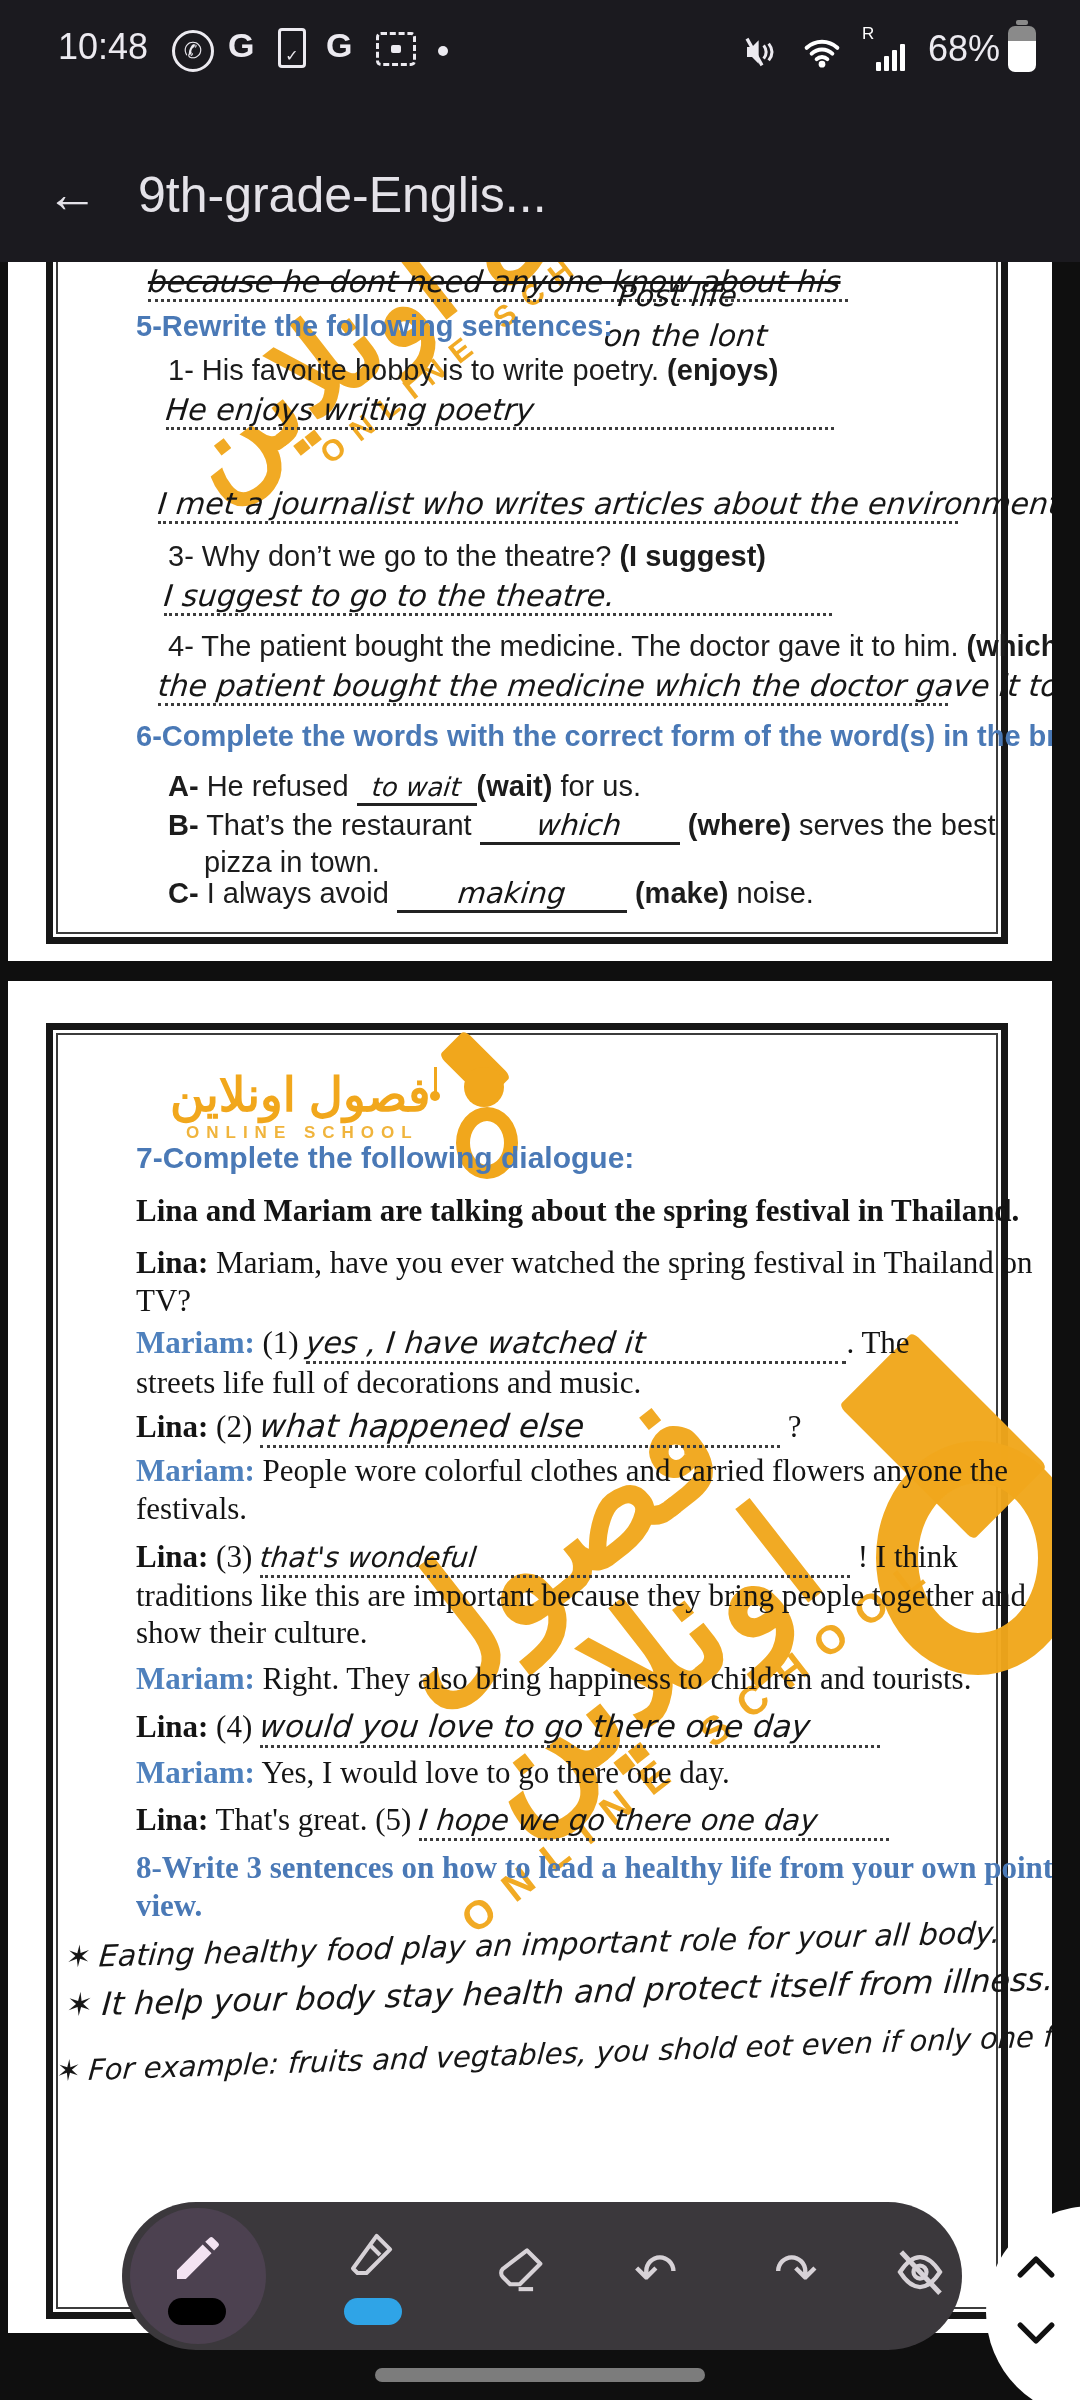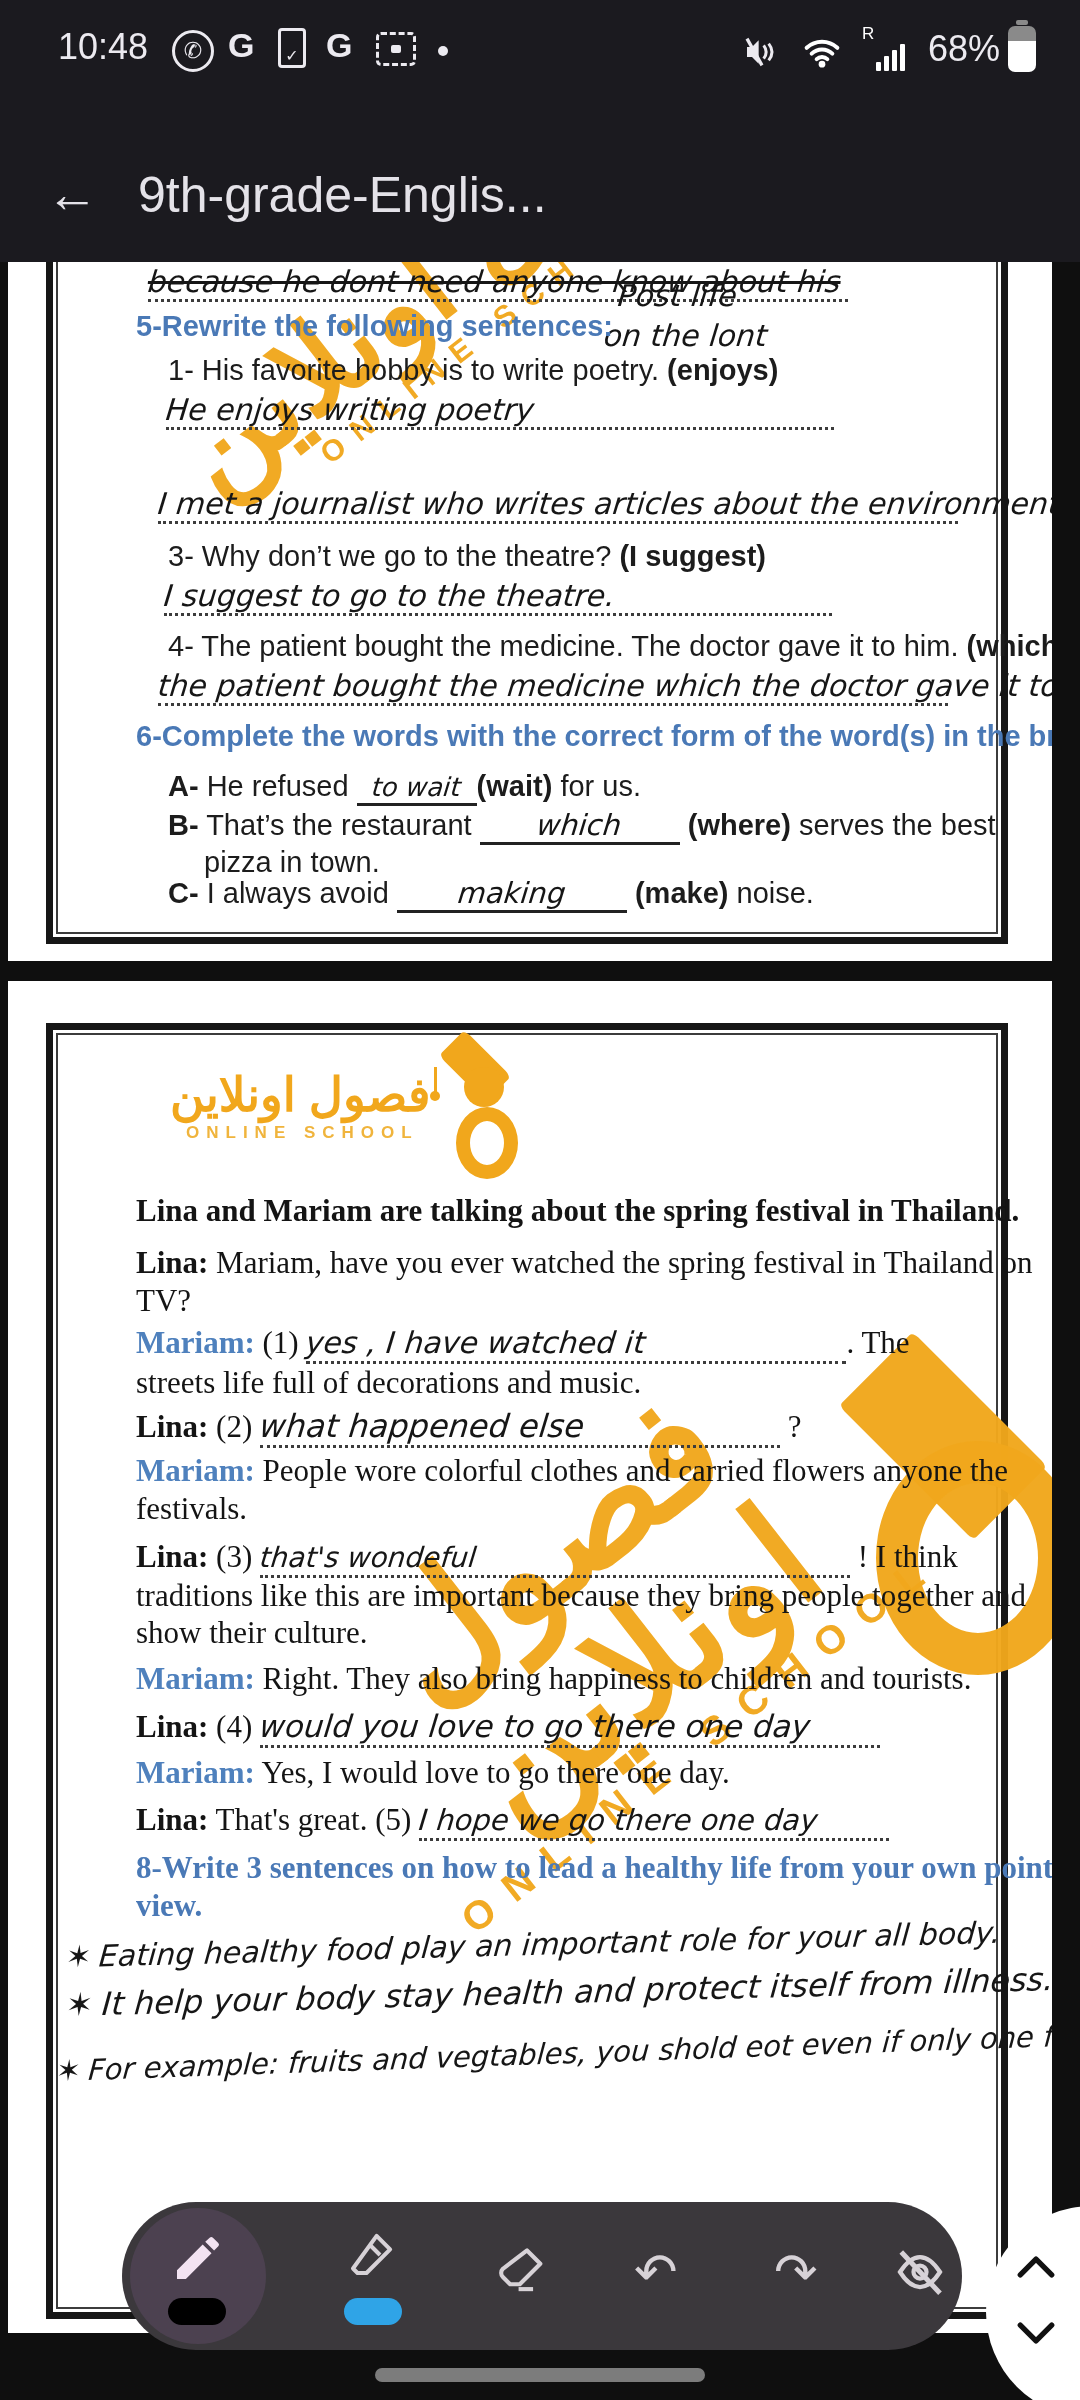--- a/index.html
+++ b/index.html
@@ -174,20 +174,21 @@
     <div class="abs logo-ar" style="left:162px;top:86px;">فصول اونلاين</div>
     <div class="abs logo-en" style="left:178px;top:142px;">ONLINE SCHOOL</div>
     <div class="abs" style="left:420px;top:52px;width:110px;height:140px;z-index:2;">
       <div class="abs cap" style="left:14px;top:0px;width:66px;height:66px;"></div>
       <div class="abs headc" style="left:36px;top:34px;width:40px;height:40px;"></div>
       <div class="abs ring" style="left:28px;top:74px;width:34px;height:44px;border-width:14px;"></div>
       <div class="abs" style="left:6px;top:34px;width:3px;height:26px;background:#f1a71c;"></div>
       <div class="abs headc" style="left:2px;top:58px;width:10px;height:10px;"></div>
     </div>
 
+    <div class="abs bluehead" style="left:128px;top:160px;font-size:30px;">7-Complete the following dialogue:</div>
     <div class="abs serifline" style="left:128px;top:264px;"><span class="spk-blk">Lina:</span><span> Mariam, have you ever watched the spring festival in Thailand on</span></div>
 
     <div class="abs serifline bld" style="left:128px;top:212px;">Lina and Mariam are talking about the spring festival in Thailand.</div>
     <div class="abs serifline" style="left:128px;top:302px;">TV?</div>
 
     <div class="abs serifline" style="left:128px;top:344px;"><span class="spk-blue">Mariam:</span> <span>(1)</span> <span class="dotted" style="width:540px;"><span class="hw" style="font-size:30px;">yes , I have watched it</span></span><span>. The</span></div>
     <div class="abs serifline" style="left:128px;top:384px;">streets life full of decorations and music.</div>
 
     <div class="abs serifline" style="left:128px;top:426px;"><span class="spk-blk">Lina:</span> <span>(2)</span> <span class="dotted" style="width:520px;"><span class="hw" style="font-size:32px;">what happened else</span></span> <span>?</span></div>
 

